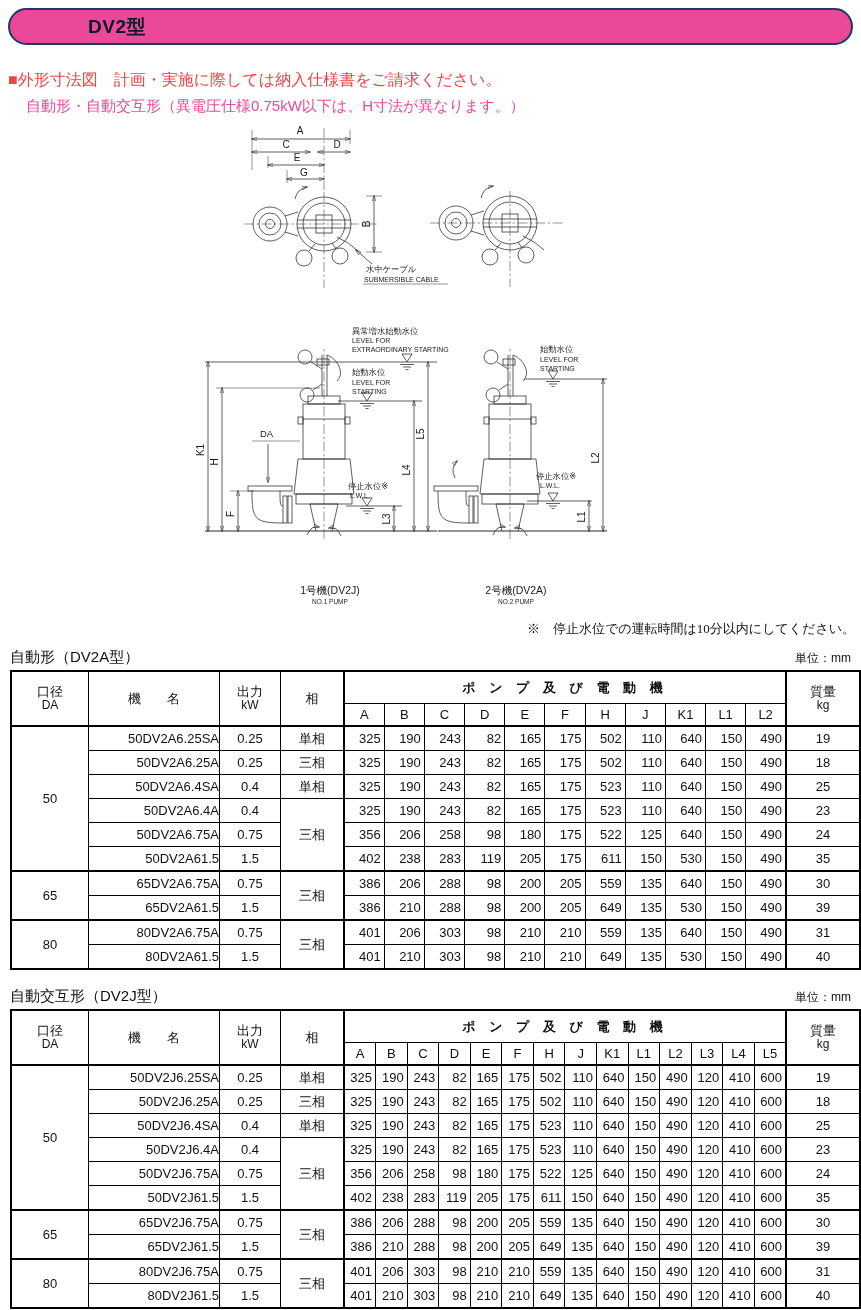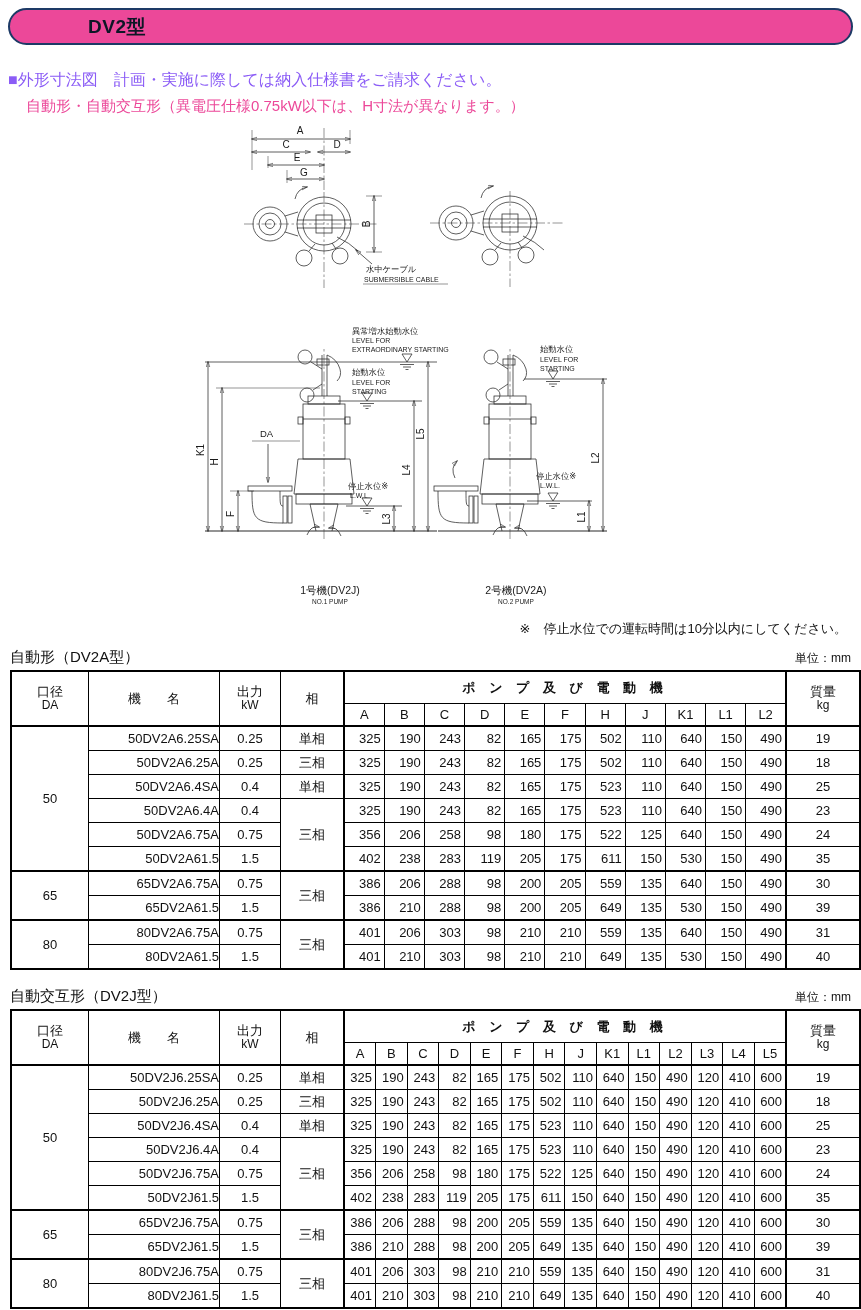--- a/index.html
+++ b/index.html
@@ -4,38 +4,38 @@
 <style>
   html,body { margin:0; padding:0; background:#fff; }
   body { width:861px; font-family:"Liberation Sans","DejaVu Sans",sans-serif; color:#111; }
 
   
   .band { margin:8px 8px 0 8px; height:37px; background:#ec4899; border:2.5px solid #1d3a66;
           border-radius:20px; display:flex; align-items:center; justify-content:space-between;
           padding:0 52px 0 78px; box-sizing:border-box; }
   .band span { font-size:19px; font-weight:bold; color:#0d1626; letter-spacing:.5px; }
 
-  .heading { margin:25px 0 0 8px; font-size:16px; color:#8b5cf6; }
+  .heading { margin:25px 0 0 8px; font-size:16px; color:#ef4444; }
   .subheading { margin:6px 0 8px 26px; font-size:15px; color:#ec4899; }
 
   
   svg.drawing { display:block; margin-top:10px; }
   .drawing line, .drawing path, .drawing rect, .drawing circle { fill:none; stroke:#2a2a2a; stroke-width:.75; }
   .drawing .cl { stroke-dasharray:10 2.5 2.5 2.5; stroke-width:.5; }
   .drawing .thin { stroke-width:.5; }
   .drawing .gnd { stroke-width:1.2; }
   .drawing text { fill:#1a1a1a; stroke:none; font-family:"Liberation Sans","DejaVu Sans",sans-serif; }
   .dl { font-size:10px; text-anchor:middle; }
   .t8 { font-size:8.3px; }
   .t7 { font-size:7px; }
   .t9 { font-size:9.5px; }
   .cap { font-size:10.5px; text-anchor:middle; }
   .cap-en { font-size:6.5px; text-anchor:middle; }
 
-  .note { text-align:right; padding-right:14px; font-size:13px; margin-top:2px; }
+  .note { text-align:right; padding-right:6px; font-size:13px; margin-top:2px;font-family:Liberation Serif, serif; }
 
   
   .tbl-head-row { display:flex; justify-content:space-between; align-items:flex-end; margin:10px 10px 3px 10px; }
   .tbl-head-row .ttl { font-size:15px; }
   .tbl-head-row .unit { font-size:12px; }
   .tbl-head-row.second { margin-top:17px; }
   table.dims { border-collapse:collapse; border:2px solid #000; width:851px; margin-left:10px;
                table-layout:fixed; font-size:13px; }
   .dims th, .dims td { border:1px solid #000; font-weight:normal; text-align:center; padding:0;
                        height:23px; line-height:1.05; color:#111; overflow:hidden; white-space:nowrap; }

